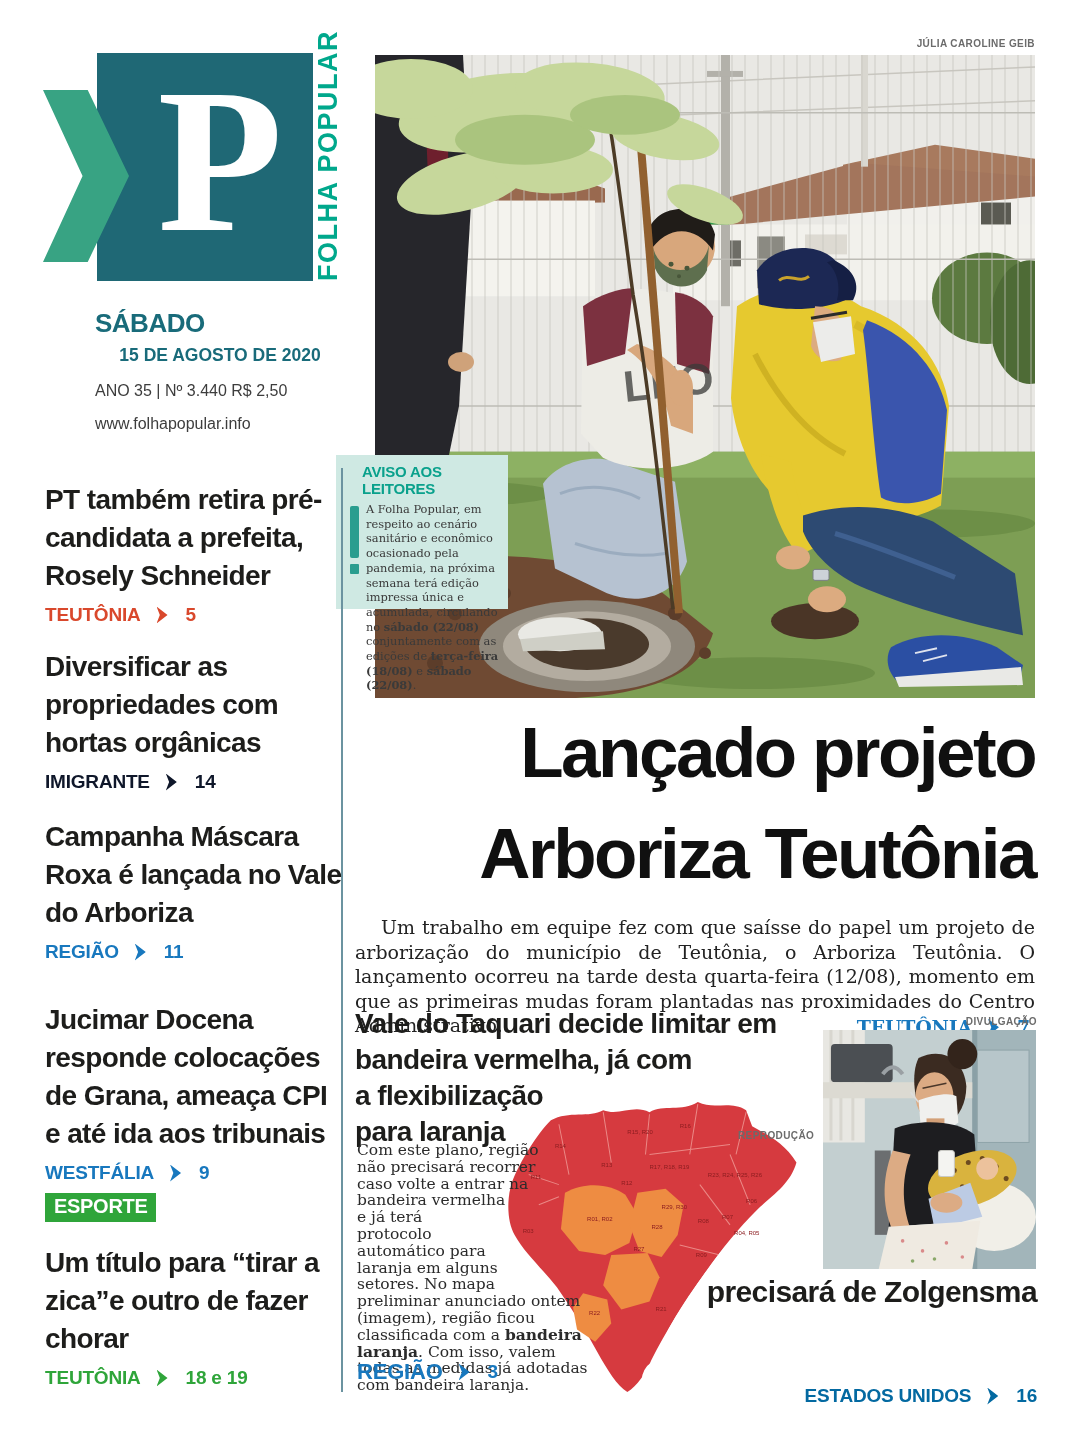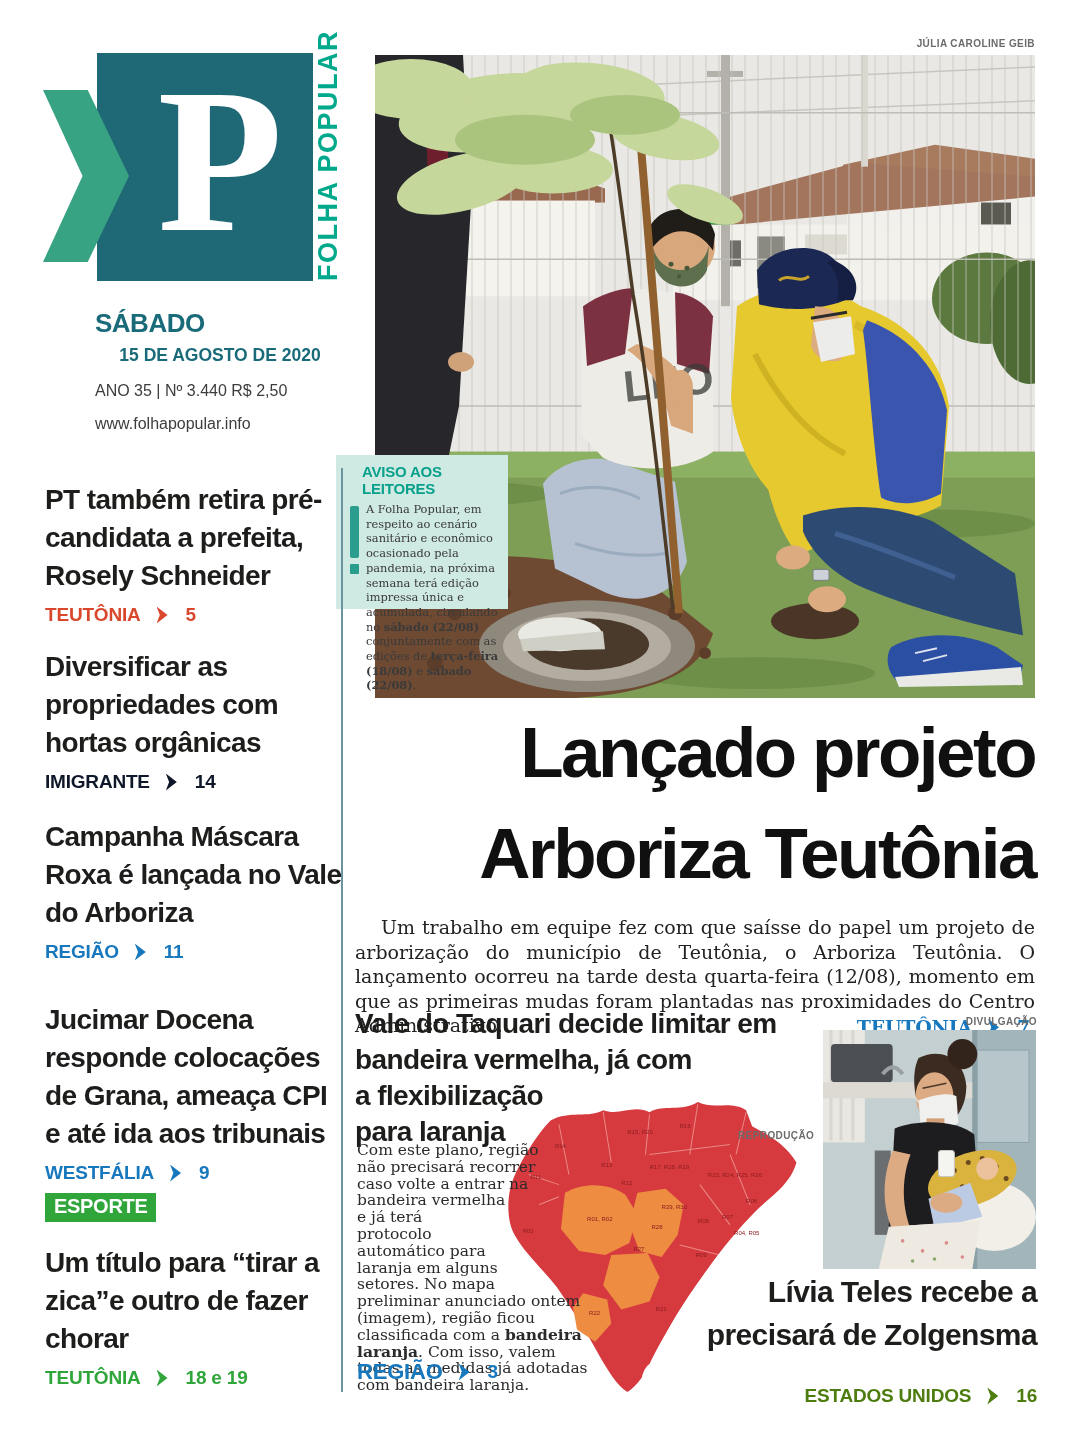--- a/index.html
+++ b/index.html
@@ -380,23 +380,22 @@
         <path d="M66,196 L158,190 L150,238 L56,238 Z" fill="#efeae1"></path>
         <circle cx="80" cy="210" r="1.8" fill="#d98a8a"></circle>
           <circle cx="100" cy="220" r="1.8" fill="#d98a8a"></circle>
         <circle cx="124" cy="212" r="1.8" fill="#d98a8a"></circle>
           <circle cx="140" cy="226" r="1.8" fill="#d98a8a"></circle>
         <circle cx="90" cy="230" r="1.8" fill="#8aa86a"></circle>
           <circle cx="112" cy="228" r="1.8" fill="#8aa86a"></circle>
       </svg>
     </div>
     <div class="health-h">
-      <div>Lívia Teles recebe a</div>
       <div>precisará de Zolgensma</div>
     </div>
-    <div class="tag health-tag" style="color: #4d7c0f; margin-top: 29px;">
+    <div class="tag health-tag" style="color: #0369a1; margin-top: 29px;">
       <span class="t">ESTADOS UNIDOS</span>
       <span class="arrow-icon"></span>
       <span class="pg">16</span>
     </div>
   </div>
 
 </div>
 
 </body></html>

